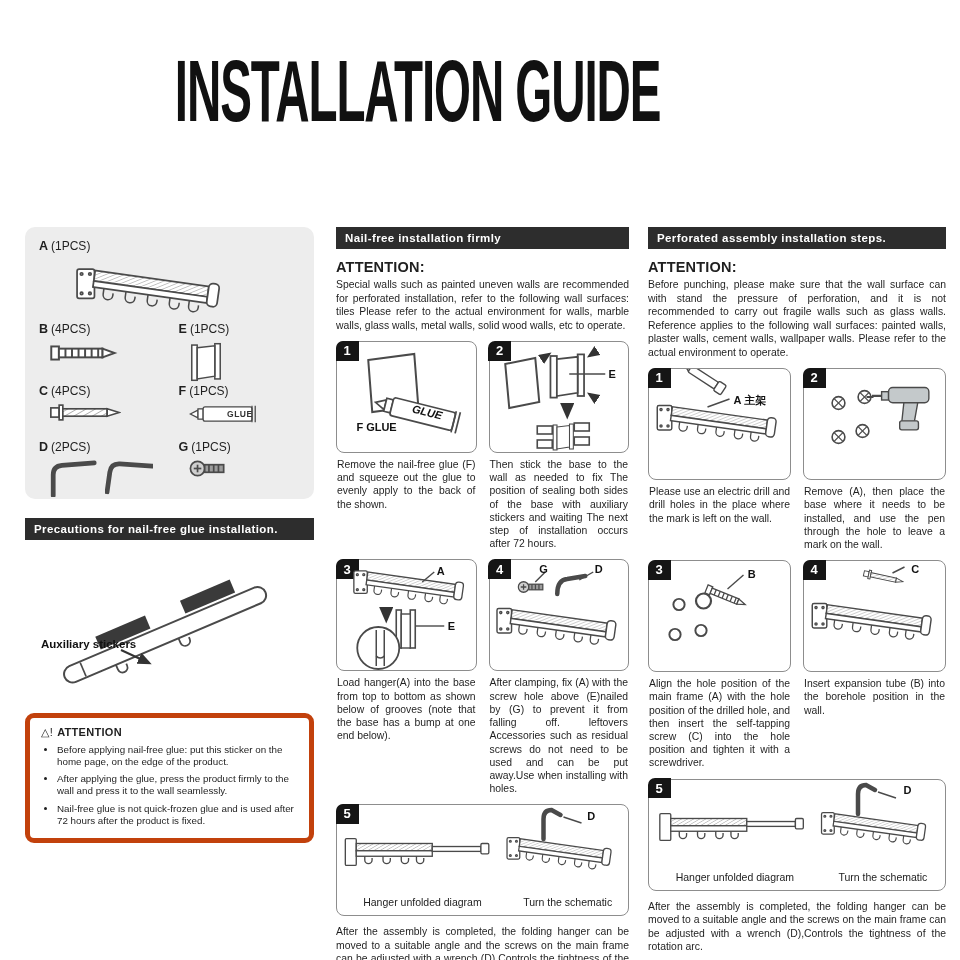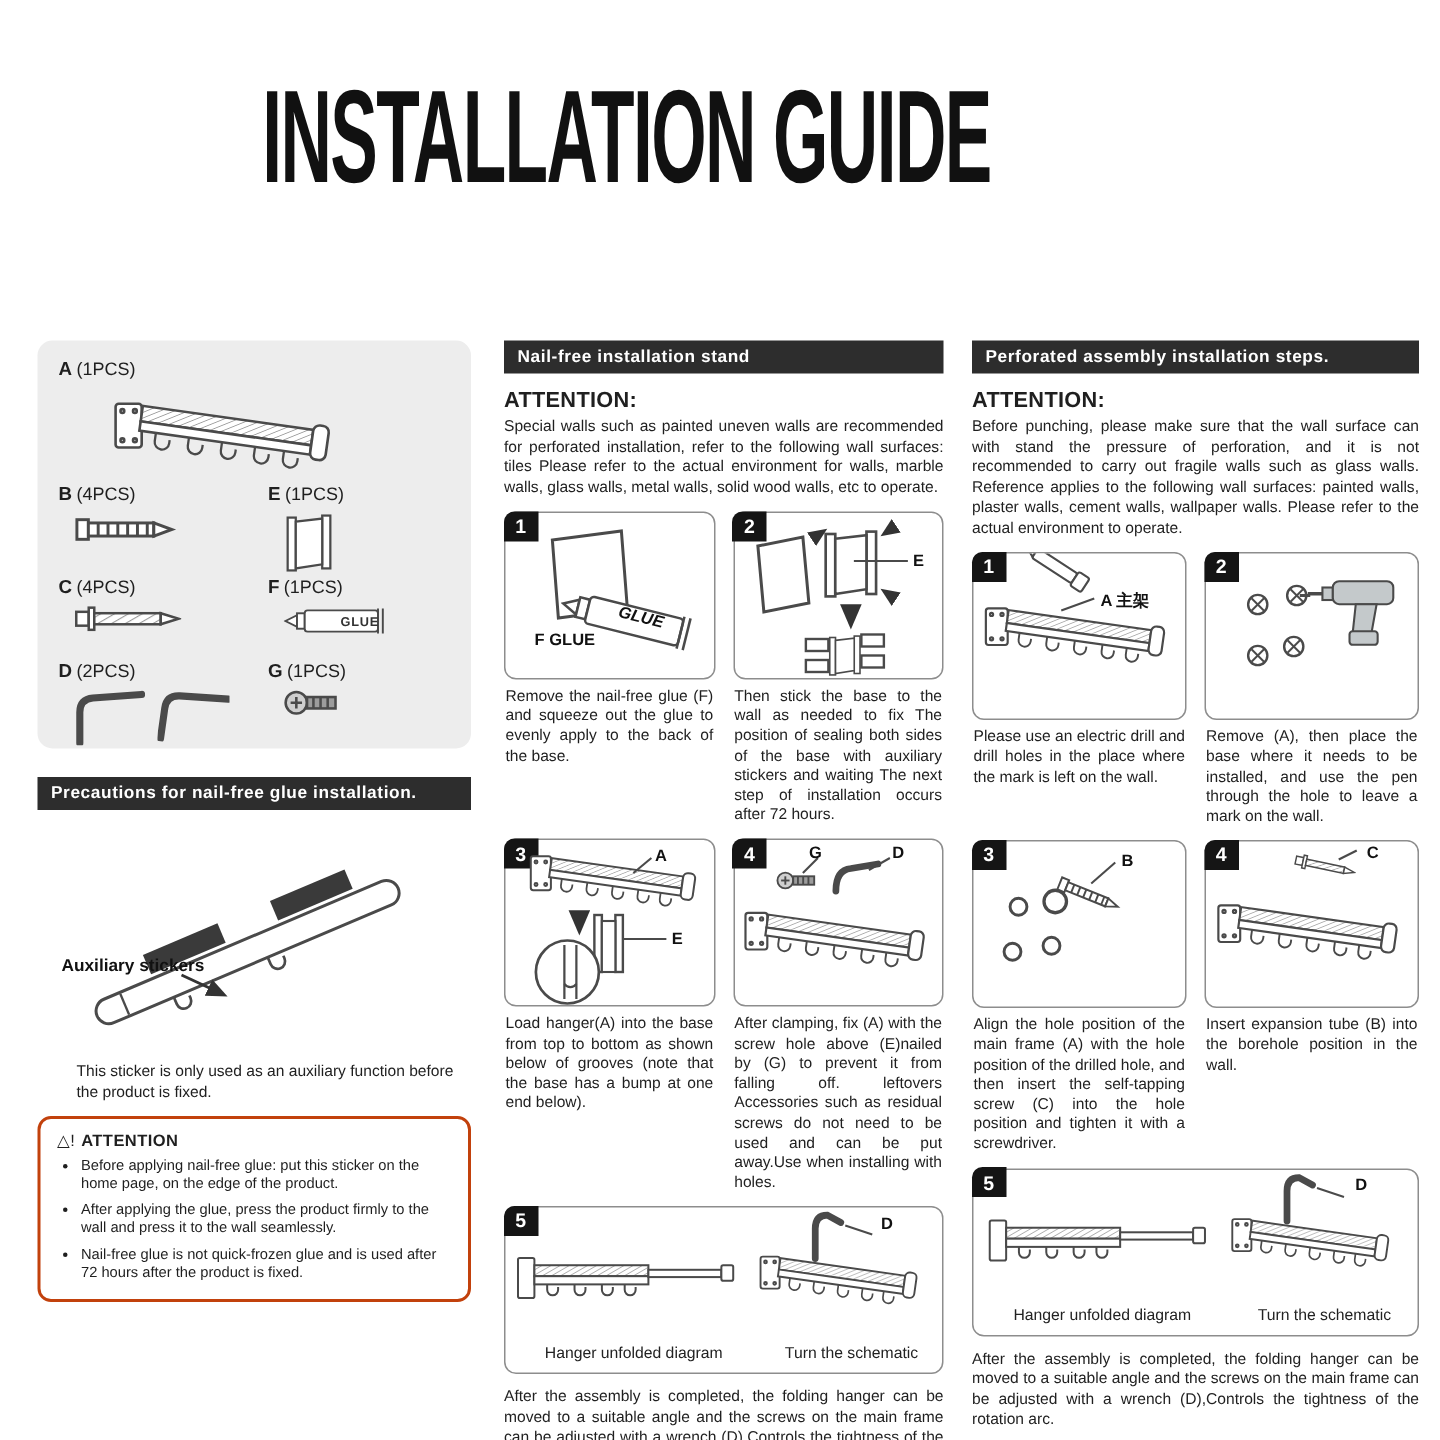--- a/index.html
+++ b/index.html
@@ -20,21 +20,21 @@
   .part-a .icon-wrap{margin:2px 0 2px 16px;}
   .parts-grid{display:grid;grid-template-columns:1.15fr 1fr;grid-template-rows:62px 56px 58px;}
   .part{display:flex;flex-direction:column;}
   .part .icon-wrap{margin:5px 0 0 10px;display:flex;align-items:flex-start;gap:8px;}
   .glue-wrap{position:relative;}
   .glue-word{position:absolute;left:46%;top:50%;transform:translate(-50%,-50%);font-size:8.5px;font-weight:bold;color:#333;letter-spacing:.5px;}
   .prec-bar{margin-top:19px;}
   .sticker-illus{position:relative;margin-top:6px;height:158px;}
   .sticker-label{position:absolute;left:16px;top:92px;font-size:11.5px;font-weight:bold;color:#111;}
   .sticker-note{font-size:10.4px;line-height:1.3;margin:4px 6px 0 26px;}
-  .attn-box{margin-top:9px;border:2px solid #c2410c;border-radius:9px;padding:8px 11px 6px;box-sizing:border-box;}
+  .attn-box{margin-top:9px;border:5px solid #c2410c;border-radius:9px;padding:8px 11px 6px;box-sizing:border-box;}
   .attn-box-title{font-size:11px;font-weight:bold;letter-spacing:.3px;}
   .attn-box-title .tri{font-size:11px;margin-right:4px;font-weight:normal;}
   .attn-box ul{margin:5px 0 2px;padding-left:16px;}
   .attn-box li{font-size:9.8px;line-height:1.24;margin-bottom:5px;}
   
   .attn-head{font-size:14.5px;font-weight:bold;letter-spacing:.2px;margin:10px 0 3px;}
   .attn-text{font-size:10.4px;line-height:1.3;margin:0;text-align:justify;}
   .steps{display:grid;grid-template-columns:1fr 1fr;column-gap:12px;margin-top:9px;}
   .frame{position:relative;height:112px;border:1.4px solid #8d8d8d;border-radius:8px;background:#fff;box-sizing:border-box;}
   .frame-wide{grid-column:1/-1;}
@@ -251,35 +251,34 @@
           <path d="M82 95 v5 a5 5 0 0 0 10 0 v-2" fill="none" stroke="#4a4a4a" stroke-width="1.8"></path>
           <path d="M150 95 v5 a5 5 0 0 0 10 0 v-2" fill="none" stroke="#4a4a4a" stroke-width="1.8"></path>
           <rect x="74" y="61" width="54" height="14" fill="#3a3a3a"></rect>
           <rect x="166" y="61" width="54" height="14" fill="#3a3a3a"></rect>
         </g>
         <line x1="96" y1="104" x2="124" y2="117" stroke="#333" stroke-width="2" marker-end="url(#arrow)"></line>
       </svg>
       <span class="sticker-label">Auxiliary stickers</span>
     </div>
 
-    <p class="sticker-note">This sticker is only used as an auxiliary function before the product is fixed.</p>
 
     <div class="attn-box">
       <div class="attn-box-title"><span class="tri">△!</span><b>ATTENTION</b></div>
       <ul>
         <li>Before applying nail-free glue: put this sticker on the home page, on the edge of the product.</li>
         <li>After applying the glue, press the product firmly to the wall and press it to the wall seamlessly.</li>
         <li>Nail-free glue is not quick-frozen glue and is used after 72 hours after the product is fixed.</li>
       </ul>
     </div>
   </section>
 
   <section class="col col-mid">
     <div class="bar">
-      <span class="bar-title">Nail-free installation stand</span>
+      <span class="bar-title">Nail-free installation firmly</span>
     </div>
     <div class="attn-head">ATTENTION:</div>
     <p class="attn-text">Special walls such as painted uneven walls are recommended for perforated installation, refer to the following wall surfaces: tiles Please refer to the actual environment for walls, marble walls, glass walls, metal walls, solid wood walls, etc to operate.</p>
 
     <div class="steps">
 
       <div class="frame">
         <div class="stepnum">1</div>
         <svg class="figure" viewBox="0 0 136 110">
           <polygon points="30,18 76,12 80,64 34,70" fill="#fff" stroke="#4a4a4a" stroke-width="2"></polygon>
@@ -300,21 +299,21 @@
           <line x1="104" y1="56" x2="98" y2="52" stroke="#333" stroke-width="1.8" marker-end="url(#arrow)"></line>
           <line x1="76" y1="64" x2="76" y2="74" stroke="#333" stroke-width="2.4" marker-end="url(#arrow)"></line>
           <use href="#sym-bracket" x="60" y="80" width="24" height="30"></use>
           <rect x="46" y="84" width="15" height="8" fill="#fff" stroke="#4a4a4a" stroke-width="1.6"></rect>
           <rect x="83" y="81" width="15" height="8" fill="#fff" stroke="#4a4a4a" stroke-width="1.6"></rect>
           <rect x="46" y="98" width="15" height="8" fill="#fff" stroke="#4a4a4a" stroke-width="1.6"></rect>
           <rect x="83" y="95" width="15" height="8" fill="#fff" stroke="#4a4a4a" stroke-width="1.6"></rect>
         </svg>
         <span class="lbl" style="left:86%;top:24%;">E</span>
       </div>
-      <p class="cap">Remove the nail-free glue (F) and squeeze out the glue to evenly apply to the back of the base.</p>
+      <p class="cap">Remove the nail-free glue (F) and squeeze out the glue to evenly apply to the back of the shown.</p>
       <p class="cap">Then stick the base to the wall as needed to fix The position of sealing both sides of the base with auxiliary stickers and waiting The next step of installation occurs after 72 hours.</p>
 
       <div class="frame">
         <div class="stepnum">3</div>
         <svg class="figure" viewBox="0 0 136 110">
           <use href="#sym-hanger" x="14" y="2" width="118" height="50"></use>
           <line x1="84" y1="22" x2="96" y2="12" stroke="#4a4a4a" stroke-width="1.4"></line>
           <line x1="48" y1="48" x2="48" y2="60" stroke="#333" stroke-width="2.4" marker-end="url(#arrow)"></line>
           <rect x="58" y="50" width="5" height="38" fill="#fff" stroke="#4a4a4a" stroke-width="1.6"></rect>
           <rect x="72" y="50" width="5" height="38" fill="#fff" stroke="#4a4a4a" stroke-width="1.6"></rect>

